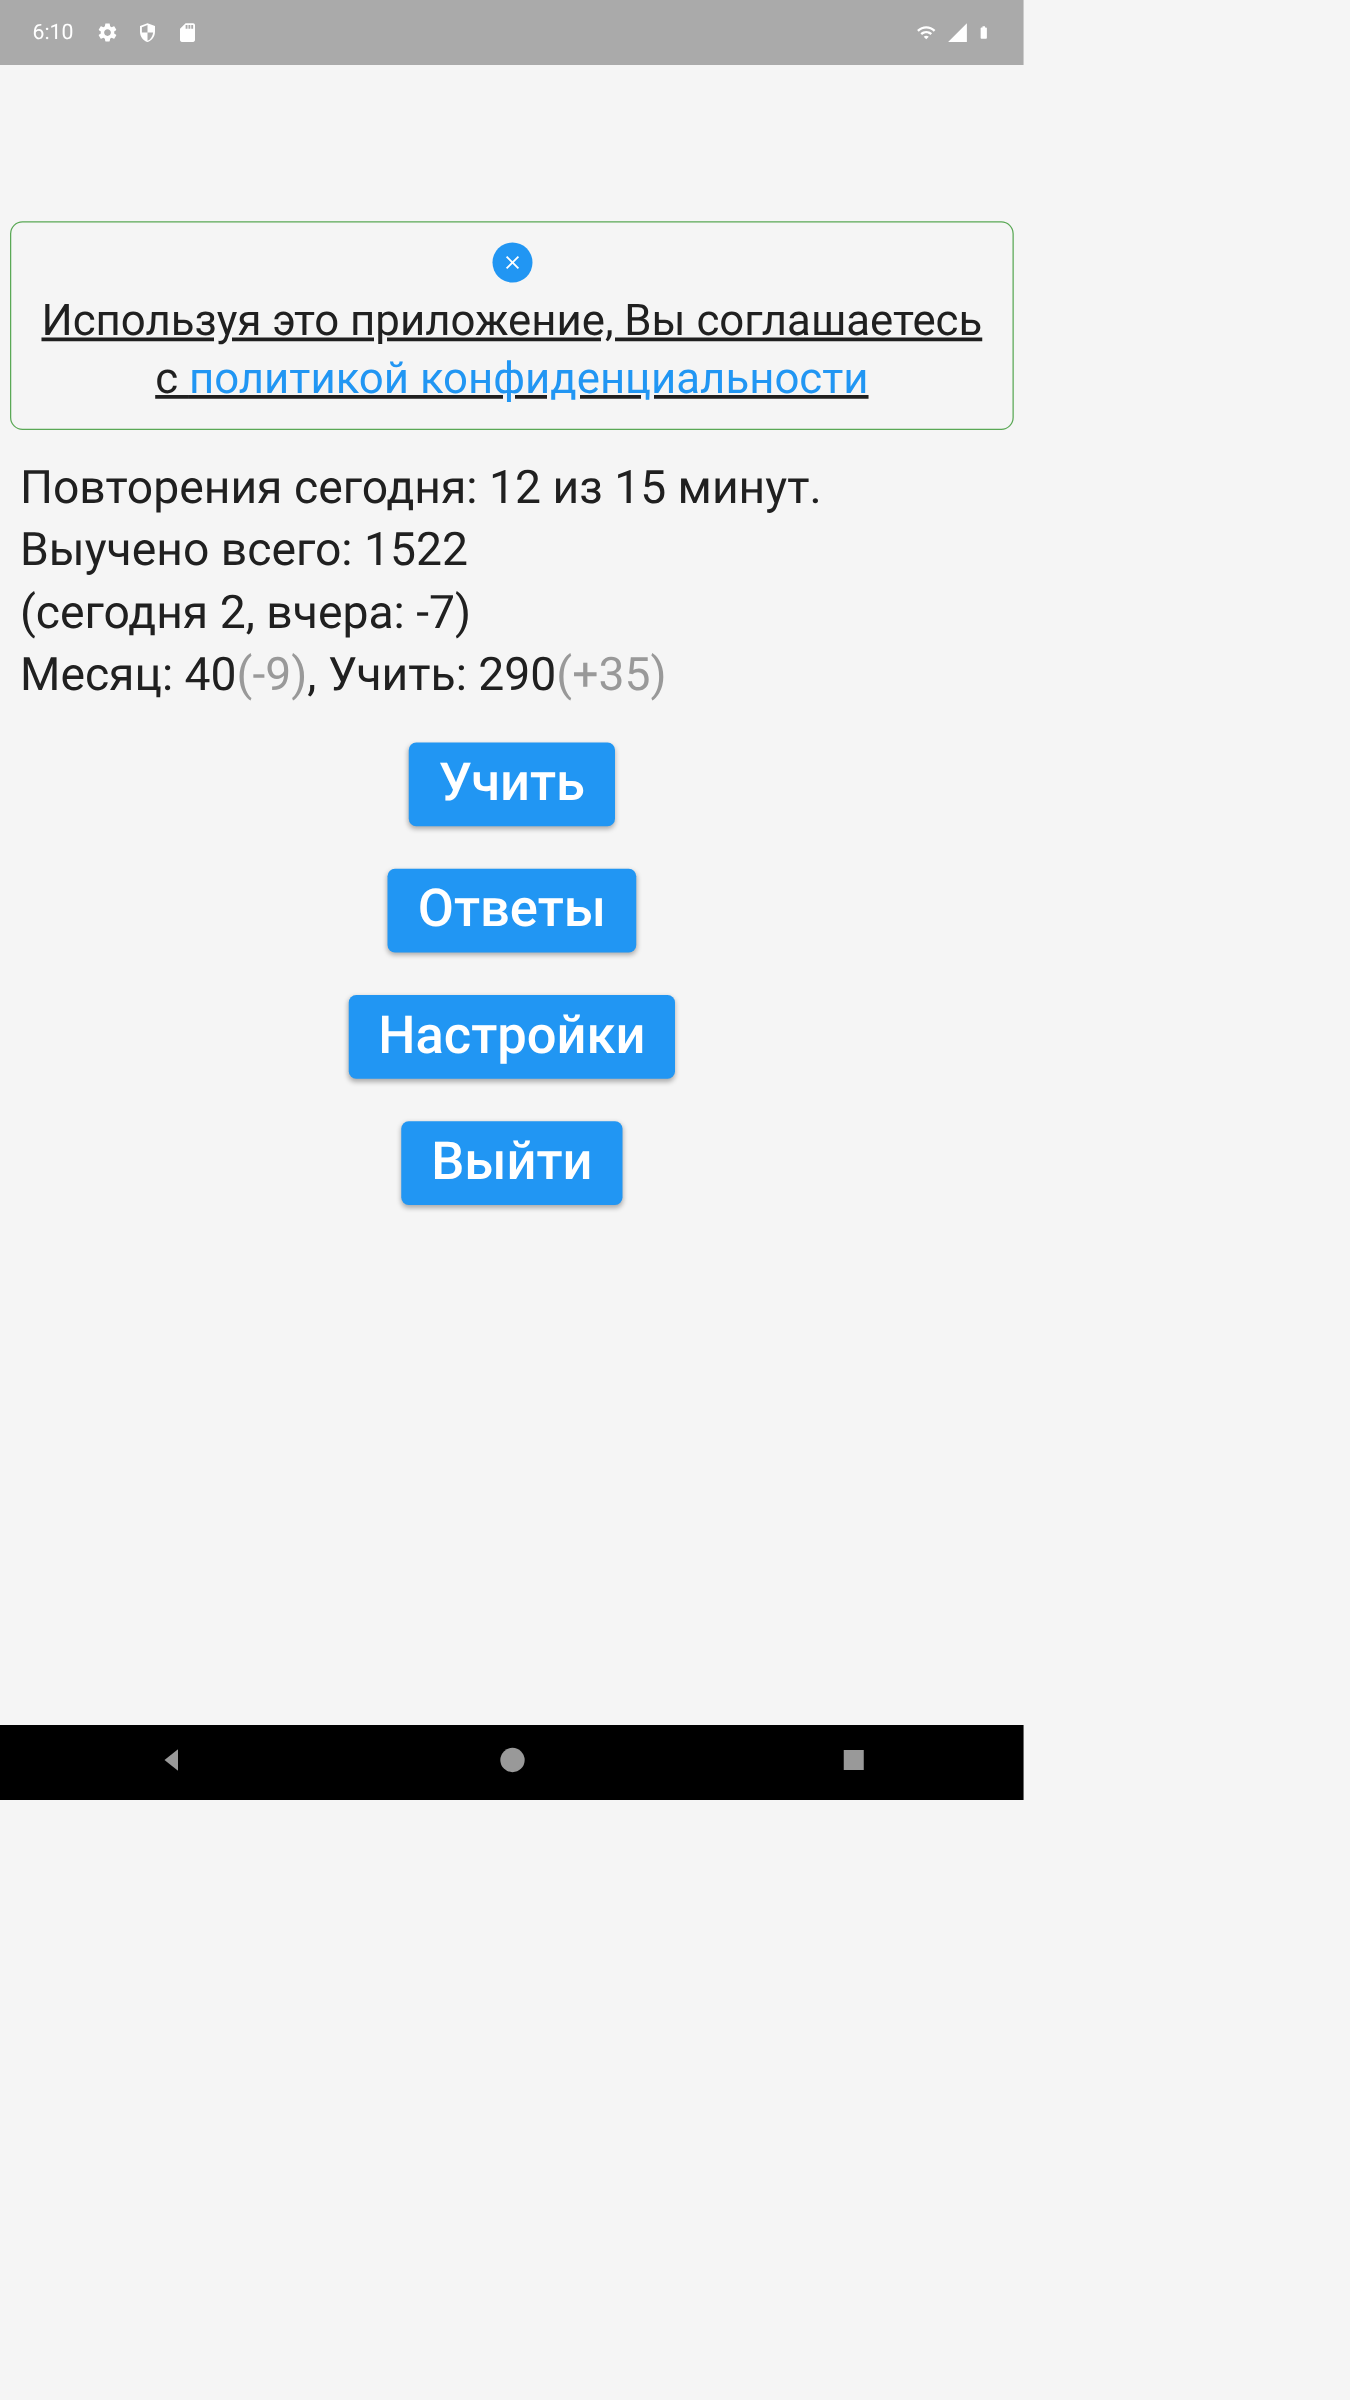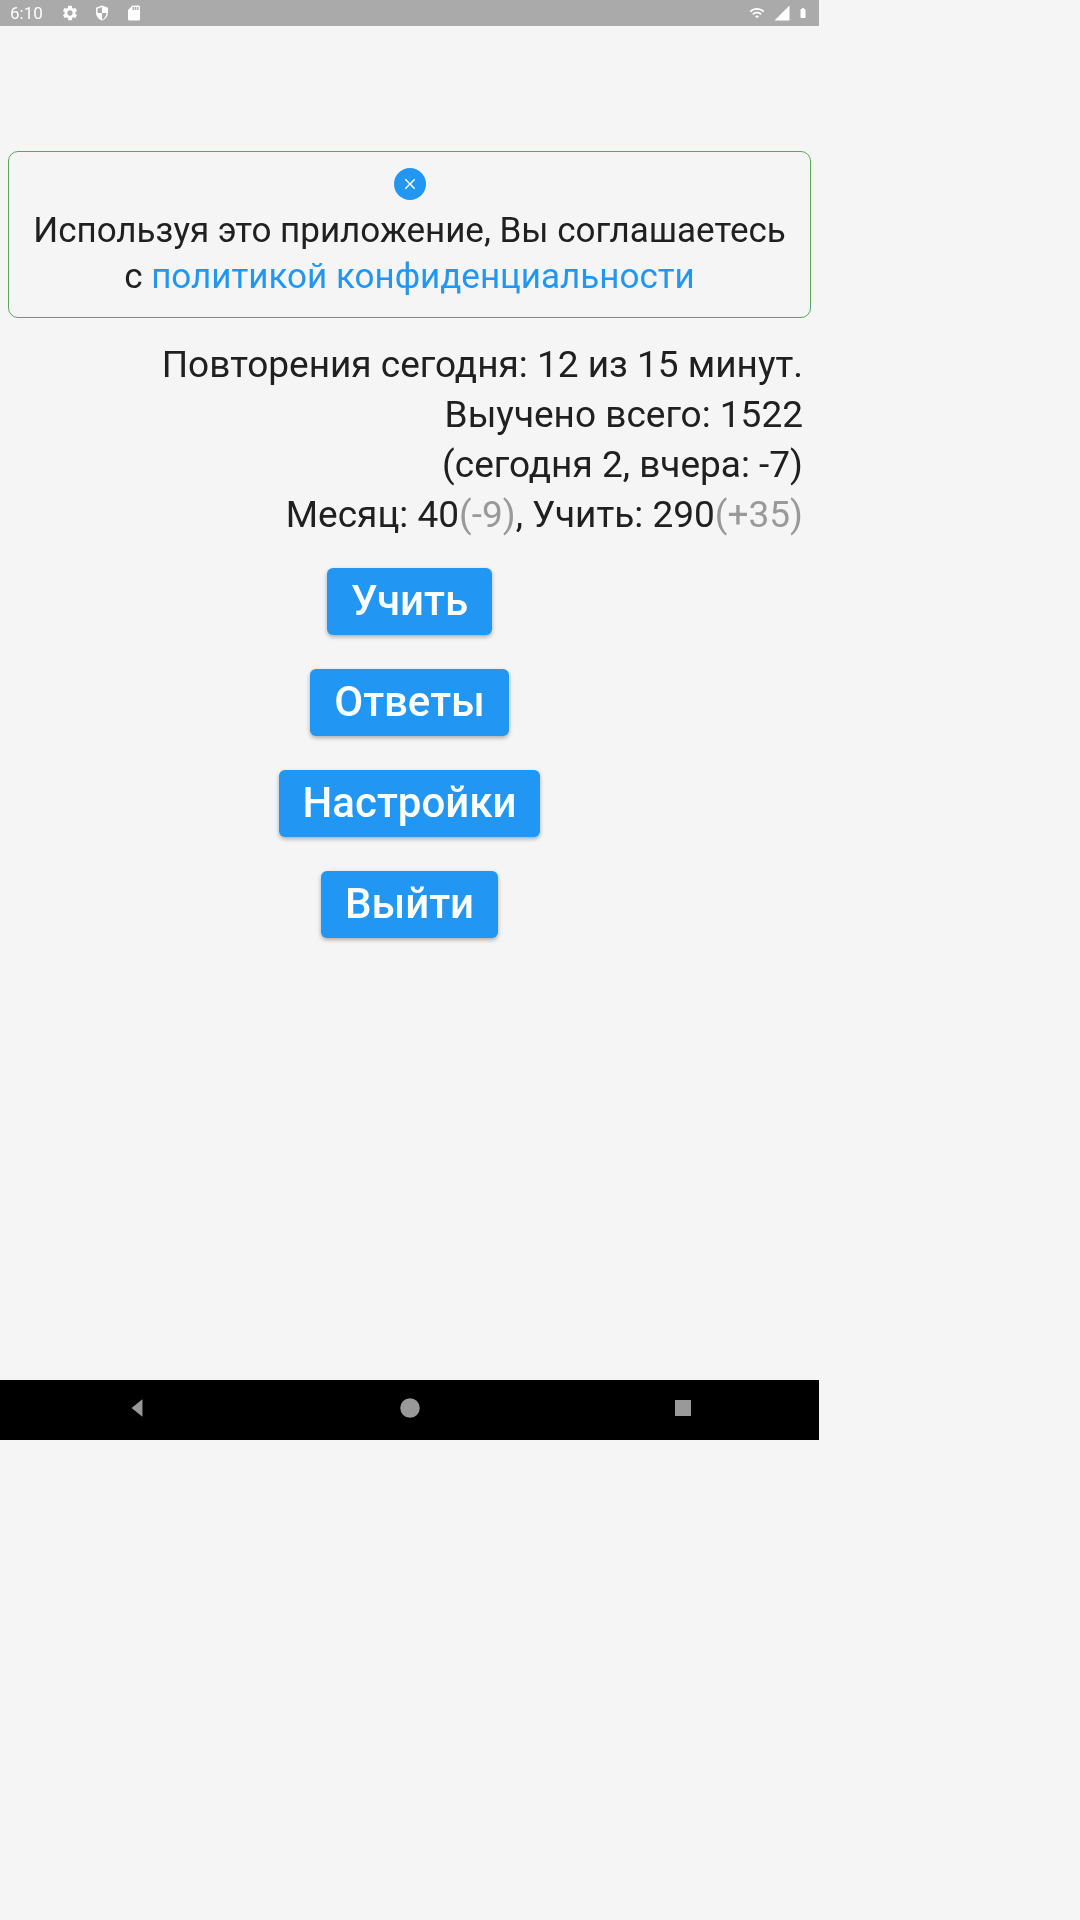--- a/index.html
+++ b/index.html
@@ -9,26 +9,26 @@
       font-family: Roboto, Arial, sans-serif;
     }
     body {
       width: 819px;
       height: 1440px;
       background: #f5f5f5;
       position: relative;
       overflow: hidden;
     }
     .status-bar {
-      height: 26px;
+      height: 52px;
       background: #aaaaaa;
       display: flex;
       justify-content: space-between;
       align-items: center;
-      padding: 0 10px;
+      padding: 0 26px;
       color: white;
       font-size: 16px;
     }
     .status-left {
       display: flex;
       align-items: center;
       gap: 14px;
     }
     .status-right {
       display: flex;
@@ -62,26 +62,27 @@
       display: flex;
       align-items: center;
       justify-content: center;
       margin: 0 auto 8px auto;
       cursor: pointer;
     }
     .privacy-text {
       font-size: 35px;
       line-height: 1.3;
       color: #202020;
+      text-decoration: underline;
     }
     .privacy-link {
       color: #2196f3;
     }
     .stats {
-      text-align: right;
+      text-align: left;
       font-size: 37px;
       line-height: 1.35;
       color: #202020;
       margin: 22px 8px 28px 8px;
     }
     .stat-grey {
       color: #999999;
     }
     .buttons {
       display: flex;

